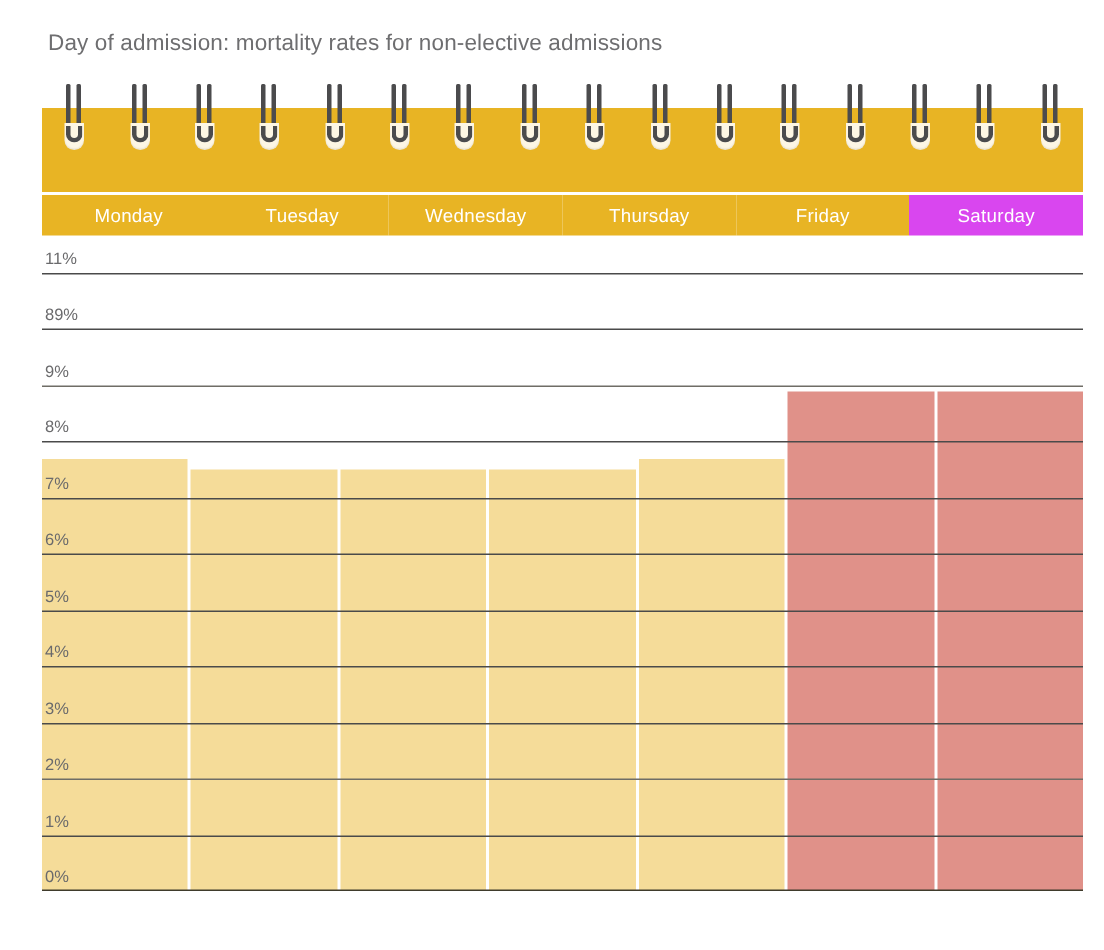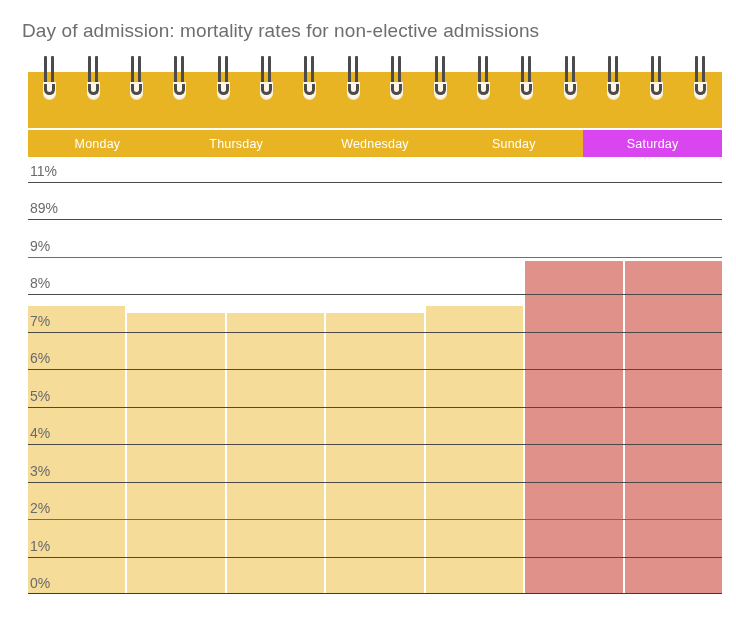--- a/index.html
+++ b/index.html
@@ -9,22 +9,22 @@
     font-family:"Liberation Sans", sans-serif;
     color:#58585a;
     overflow:hidden;
     position:relative;
   }
   .figure{position:absolute;inset:0;}
 
   
   .chart-title{
     position:absolute;
-    left:22px;top:20px;
-    font-size:19px;
+    left:32px;top:20px;
+    font-size:15px;
     color:#6e6e70;
     letter-spacing:.1px;
     white-space:nowrap;
   }
 
   
   .notebook{
     position:absolute;
     left:28px;top:72px;
     width:694px;height:72px;border-radius:10px;
@@ -97,21 +97,21 @@
   .grid{position:absolute;inset:0;pointer-events:none;}
   .gridline{
     position:absolute;left:0;width:100%;
     height:0;
     border-top:1.6px solid #4a4a4a;
   }
   .gridline.light{border-top-color:#6f6d66;}
   .ylabel{
     position:absolute;
     left:2px;
-    font-size:14px;
+    font-size:11px;
     color:#6a6a6c;
     transform:translateY(-100%);
     padding-bottom:3px;
   }
   
   .cols{position:absolute;inset:0;display:flex;}
   .col{
     flex:1 1 0;position:relative;height:100%;
     border-right:2px solid #ffffff;
     box-sizing:border-box;
@@ -232,27 +232,30 @@
           <div class="wire r"></div>
           <div class="hole"></div>
           <div class="wirecap"></div>
         </div>
       </div>
     <div class="day-band" id="day-band">
         <div class="day-cell weekday">
           <span>Monday</span>
         </div>
         <div class="day-cell weekday">
+          <span>Tuesday</span>
+        </div>
+        <div class="day-cell weekday">
+          <span>Wednesday</span>
+        </div>
+        <div class="day-cell weekday">
           <span>Thursday</span>
         </div>
         <div class="day-cell weekday">
-          <span>Wednesday</span>
-        </div>
-        <div class="day-cell weekday">
-          <span>Sunday</span>
+          <span>Friday</span>
         </div>
         <div class="day-cell weekend">
           <span>Saturday</span>
         </div>
       </div>
   </div>
 
   <div class="plot">
     <div class="axis-title">Death rate</div>
     <div class="cols" id="cols">

